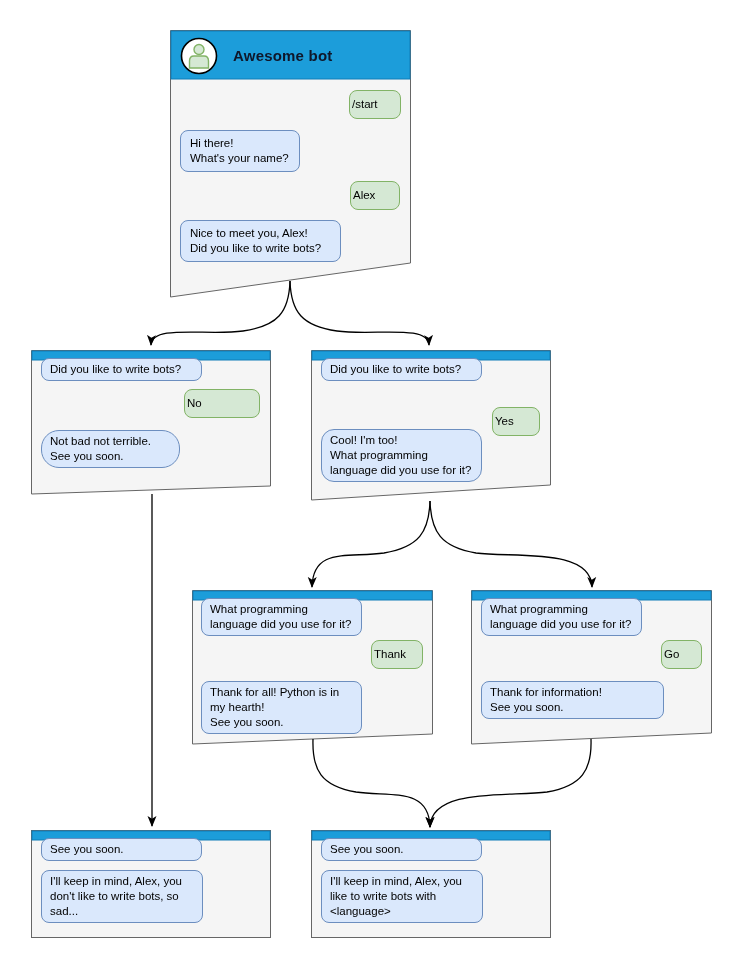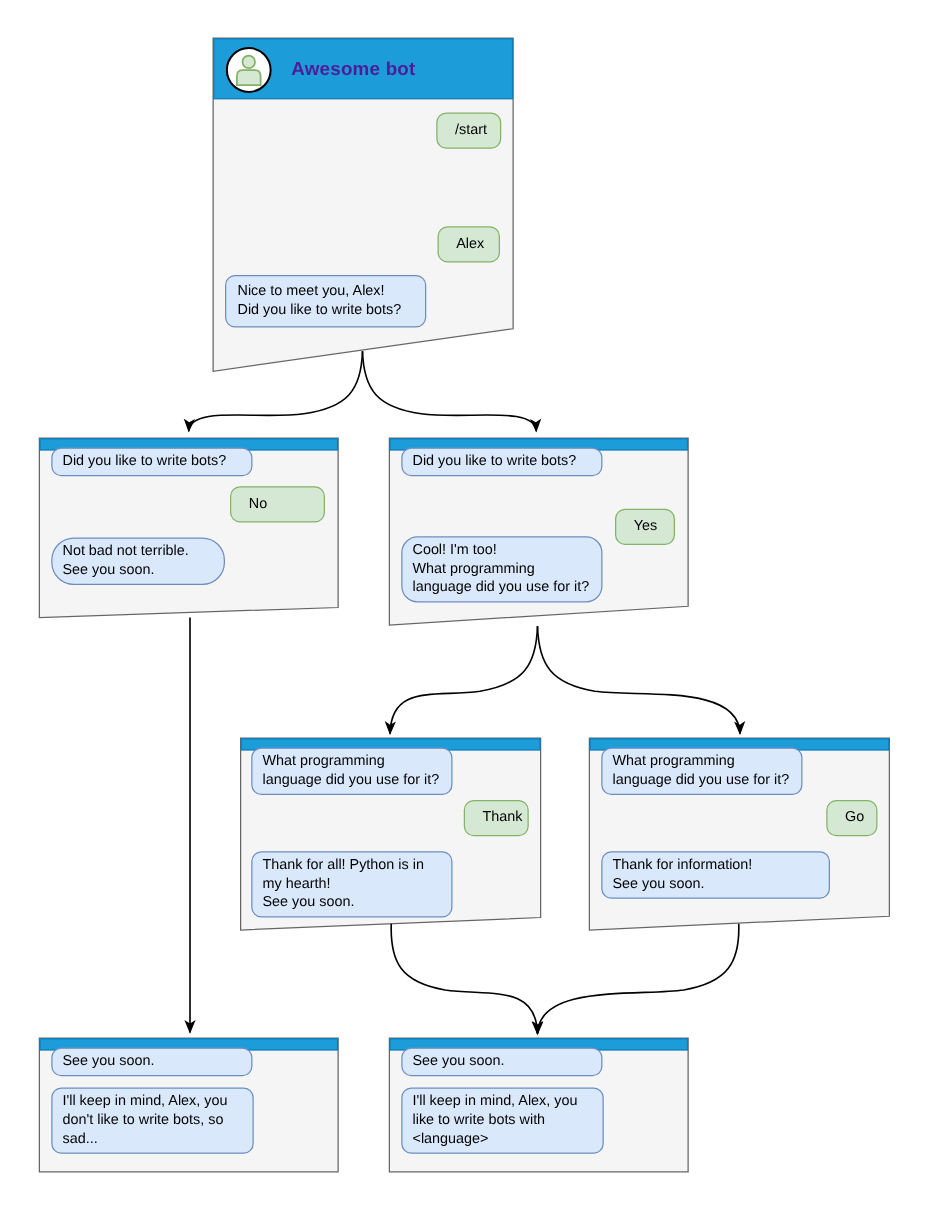--- a/index.html
+++ b/index.html
@@ -10,24 +10,24 @@
   }
   svg.layer { position:absolute; left:0; top:0; }
   .screen { position:absolute; background:transparent; }
   .bubble {
     position:absolute; box-sizing:border-box;
     font-size:11.5px; line-height:15px; white-space:pre;
     border-radius:8px;
   }
   .bot  { background:#dae8fc; border:1px solid #6c8ebf; padding:3px 8px; }
   .roomy{ padding:5px 9px; }
-  .user { background:#d5e8d4; border:1px solid #82b366; padding:6px 14px; }
+  .user { background:#d5e8d4; border:1px solid #82b366; padding:6px 2px; }
   .bot-title {
     position:absolute; left:233px; top:47px;
-    font-size:15px; font-weight:bold; color:#4c1d95; letter-spacing:0.2px;
+    font-size:15px; font-weight:bold; color:#0f172a; letter-spacing:0.2px;
   }
   .avatar { position:absolute; left:180px; top:37px; width:38px; height:38px; }
 </style>
 </head>
 <body>
 
 <div class="canvas">
 
   <svg class="layer" width="743" height="971" viewBox="0 0 743 971">
     <defs>
@@ -64,20 +64,22 @@
   <div class="screen" style="left:170px; top:30px; width:241px; height:267px;">
     <div class="avatar" style="left:10px; top:7px;">
       <svg width="38" height="38" viewBox="0 0 38 38">
         <circle cx="19" cy="19" r="17.5" fill="#ffffff" stroke="#000000" stroke-width="1.6"></circle>
         <circle cx="19" cy="12.5" r="5" fill="#d5e8d4" stroke="#82b366" stroke-width="1.4"></circle>
         <path d="M9.5,31 L9.5,24 Q9.5,19 14,19 L24,19 Q28.5,19 28.5,24 L28.5,31 Z" fill="#d5e8d4" stroke="#82b366" stroke-width="1.4"></path>
       </svg>
     </div>
     <div class="bot-title" style="left:63px; top:17px;">Awesome bot</div>
     <div class="bubble user" style="right:10px; top:60px; width:52px;">/start</div>
+    <div class="bubble bot roomy" style="left:10px; top:100px; width:120px;">Hi there!
+What's your name?</div>
     <div class="bubble user" style="right:11px; top:151px; width:50px;">Alex</div>
     <div class="bubble bot roomy" style="left:10px; top:190px; width:161px;">Nice to meet you, Alex!
 Did you like to write bots?</div>
   </div>
 
   <div class="screen" style="left:31px; top:350px; width:240px; height:144px;">
     <div class="bubble bot" style="left:10px; top:8px; width:161px;">Did you like to write bots?</div>
     <div class="bubble user" style="right:11px; top:39px; width:76px;">No</div>
     <div class="bubble bot" style="left:10px; top:80px; width:139px;border-radius:18px;">Not bad not terrible.
 See you soon.</div>

